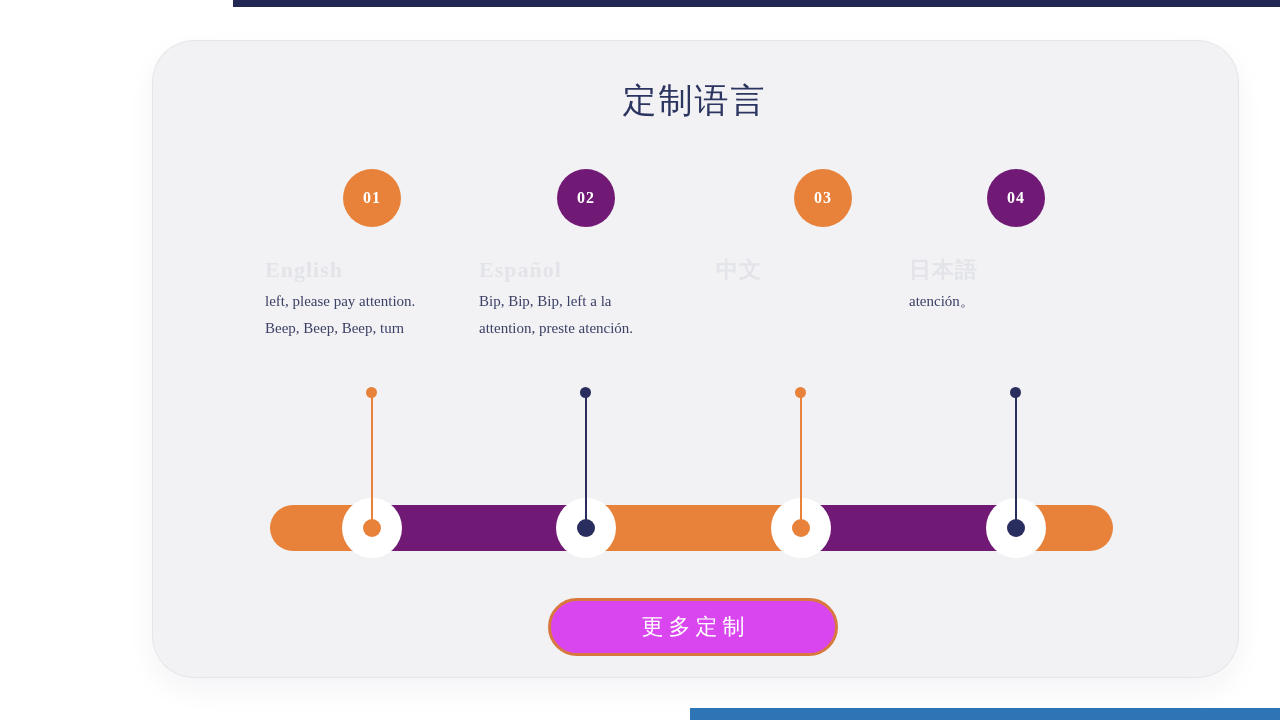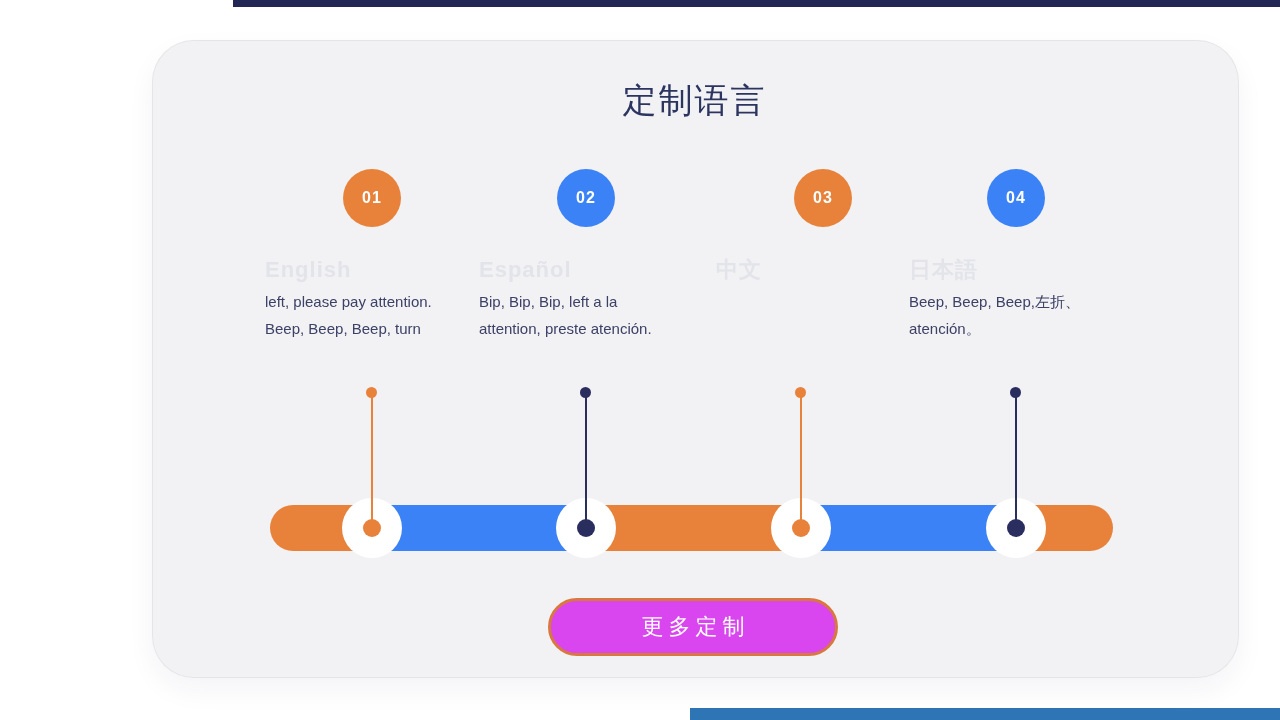--- a/index.html
+++ b/index.html
@@ -1,21 +1,21 @@
 <!DOCTYPE html>
 <html><head>
 <meta charset="utf-8">
 <style>
   html,body{margin:0;padding:0;}
   body{
     width:1280px;height:720px;background:#ffffff;
     font-family:"Liberation Sans","DejaVu Sans",sans-serif;
     -webkit-font-smoothing:antialiased;
   }
-  .screen{position:relative;width:1280px;height:720px;overflow:hidden;background:#ffffff;}
+  .screen{position:relative;width:1280px;height:720px;overflow:hidden;background:#ffffff;font-family:Liberation Serif, serif;}
 
   .top-edge{position:absolute;top:0;left:233px;width:1047px;height:7px;background:#232753;}
   .bottom-edge{position:absolute;top:708px;left:690px;width:590px;height:12px;background:#2E75B6;}
 
   .card{
     position:absolute;left:152px;top:40px;width:1085px;height:636px;
     background:#F2F2F4;border-radius:42px;
     border:1px solid rgba(0,0,0,0.05);
     box-shadow:0 12px 28px rgba(40,44,94,0.05);
   }
@@ -26,21 +26,21 @@
     color:#2B3560;letter-spacing:2px;
   }
 
   .step-col{position:absolute;top:169px;width:214px;}
   .badge{
     width:58px;height:58px;border-radius:50%;margin:0 auto;
     display:flex;align-items:center;justify-content:center;
     color:#ffffff;font-size:16px;font-weight:700;letter-spacing:1px;
   }
   .orange-bg{background:#E8823B;}
-  .navy-bg{background:#3b82f6;}
+  .navy-bg{background:#701a75;}
   .orange-fg{background:#E8823B;}
   .navy-fg{background:#2A2E5E;}
 
   .lang{
     margin-top:27px;height:31px;line-height:31px;
     font-size:22px;font-weight:700;color:#E3E4EA;letter-spacing:1px;
   }
   .desc{margin-top:3px;font-size:15px;line-height:27px;color:#3C4166;}
 
   .stem-dot{position:absolute;top:387px;width:11px;height:11px;border-radius:50%;z-index:2;}
@@ -104,21 +104,20 @@
     </div>
     <div class="lang">中文</div>
   </div>
 
   <div class="step-col" style="left:909px;">
     <div class="badge navy-bg">
       <span>04</span>
     </div>
     <div class="lang">日本語</div>
     <div class="desc">
-      <div>Beep, Beep, Beep,左折、</div>
       <div>atención。</div>
     </div>
   </div>
 
   <div class="stem-dot orange-fg" style="left:366px;"></div>
   <div class="stem-line orange-fg" style="left:371px;"></div>
   <div class="stem-dot navy-fg" style="left:580px;"></div>
   <div class="stem-line navy-fg" style="left:585px;"></div>
   <div class="stem-dot orange-fg" style="left:795px;"></div>
   <div class="stem-line orange-fg" style="left:800px;"></div>

